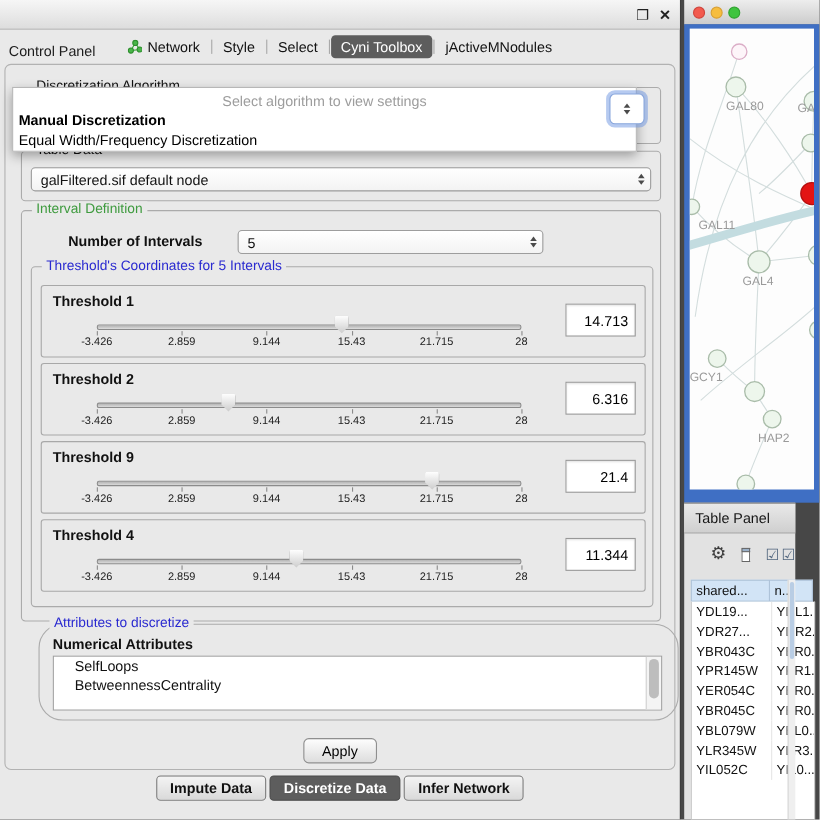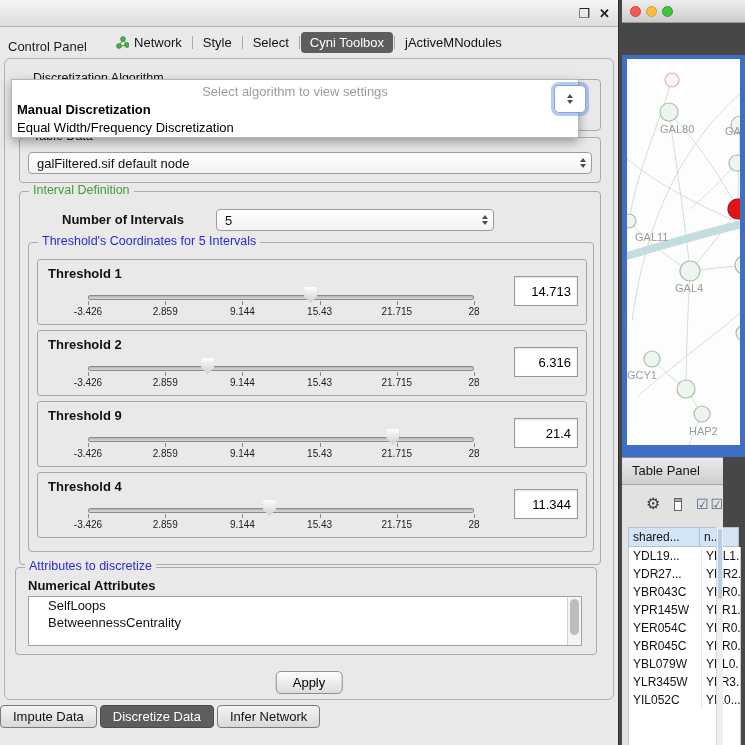--- a/index.html
+++ b/index.html
@@ -79,34 +79,34 @@
   .list-scrollbar { position:absolute; right:0; top:0; bottom:0; width:13px;
     background:#f4f4f4; border-left:1px solid #d2d2d2; }
   .list-scroll-thumb { position:absolute; left:2px; right:2px; top:2px; height:36px;
     background:#bdbdbd; border-radius:5px; }
 
   .apply-btn { position:absolute; left:50%; transform:translateX(-50%); top:612px;
     padding:3px 16px; font-family:inherit; font-size:13px;
     background:linear-gradient(#fdfdfd,#dddddd); border:1px solid #8f8f8f; border-radius:5px; }
 
   .cp-bottom-tabs { position:absolute; left:0; top:704px; right:0; height:24px;
-    display:flex; align-items:center; gap:3px; }
+    display:flex; justify-content:center; align-items:center; gap:3px;font-weight:bold; }
   .bottom-tab { padding:3px 12px; font-size:13px; border:1px solid #7c7c7c; border-radius:4px;
     background:linear-gradient(#f4f4f4,#d9d9d9); color:#111; white-space:nowrap; }
   .bottom-tab.selected { background:var(--selected-tab,#5d5d5d); color:#fff; border-color:#4b4b4b; }
 
   
   .net-window { position:absolute; left:622px; top:0; width:123px; height:457px; }
   .net-titlebar { position:absolute; left:0; top:0; right:0; height:22px;
     background:linear-gradient(#ededed,#cccccc); border-bottom:1px solid #999; }
   .traffic { position:absolute; top:5.5px; width:11px; height:11px; border-radius:50%; box-sizing:border-box; }
   .t-red    { left:8px;  background:#f25a4e; border:1px solid #d0443c; }
   .t-yellow { left:24px; background:#f6bd3e; border:1px solid #d9a032; }
   .t-green  { left:40px; background:#3ec43e; border:1px solid #2ea32e; }
-  .net-frame { position:absolute; left:0; top:22px; right:0; bottom:0; background:var(--accent-blue,#3f6fc4);margin-top:33px; }
+  .net-frame { position:absolute; left:0; top:22px; right:0; bottom:0; background:var(--accent-blue,#3f6fc4); }
   .net-canvas { position:absolute; left:5px; top:4px; right:5px; bottom:12px; background:#fdfdfd; overflow:hidden; }
   .net-canvas svg { display:block; }
 
   
   .table-panel { position:absolute; left:622px; top:457px; width:101px; height:288px; background:#e2e2e2; }
   .tp-header { position:absolute; left:0; top:0; right:0; height:26px;
     background:linear-gradient(#e9e9e9,#cfcfcf); border-top:1px solid #8f8f8f; border-bottom:1px solid #a5a5a5; }
   .tp-title { position:absolute; left:10px; top:0; line-height:26px; font-size:13px; color:#151515; }
   .tp-toolbar { position:absolute; left:0; top:34px; right:0; height:26px; display:flex; align-items:center; gap:14px; padding-left:24px; }
   .tool-icon { font-size:16px; color:#3c3c3c; line-height:1; }
@@ -305,21 +305,21 @@
               <span class="scale-label" style="left: 40%;">9.144</span>
               <span class="scale-label" style="left: 60%;">15.43</span>
               <span class="scale-label" style="left: 80%;">21.715</span>
               <span class="scale-label" style="left: 100%;">28</span>
             </div>
           <input class="val-input" value="11.344" style="">
         </div>
       </div>
     </div>
 
-    <div class="gb" style="left:10px; top:508px; width:580px; height:86px;">
+    <div class="gb" style="left:30px; top:508px; width:580px; height:86px;border-radius:22px;">
       <span class="gb-label blue">Attributes to discretize</span>
       <span class="bold-label" style="position:absolute; left:12px; top:10px;">Numerical Attributes</span>
       <div class="attr-list">
         <div class="list-scrollbar">
           <div class="list-scroll-thumb"></div>
         </div>
       <div class="list-item">SelfLoops</div>
           <div class="list-item">BetweennessCentrality</div>
         </div>
     </div>

